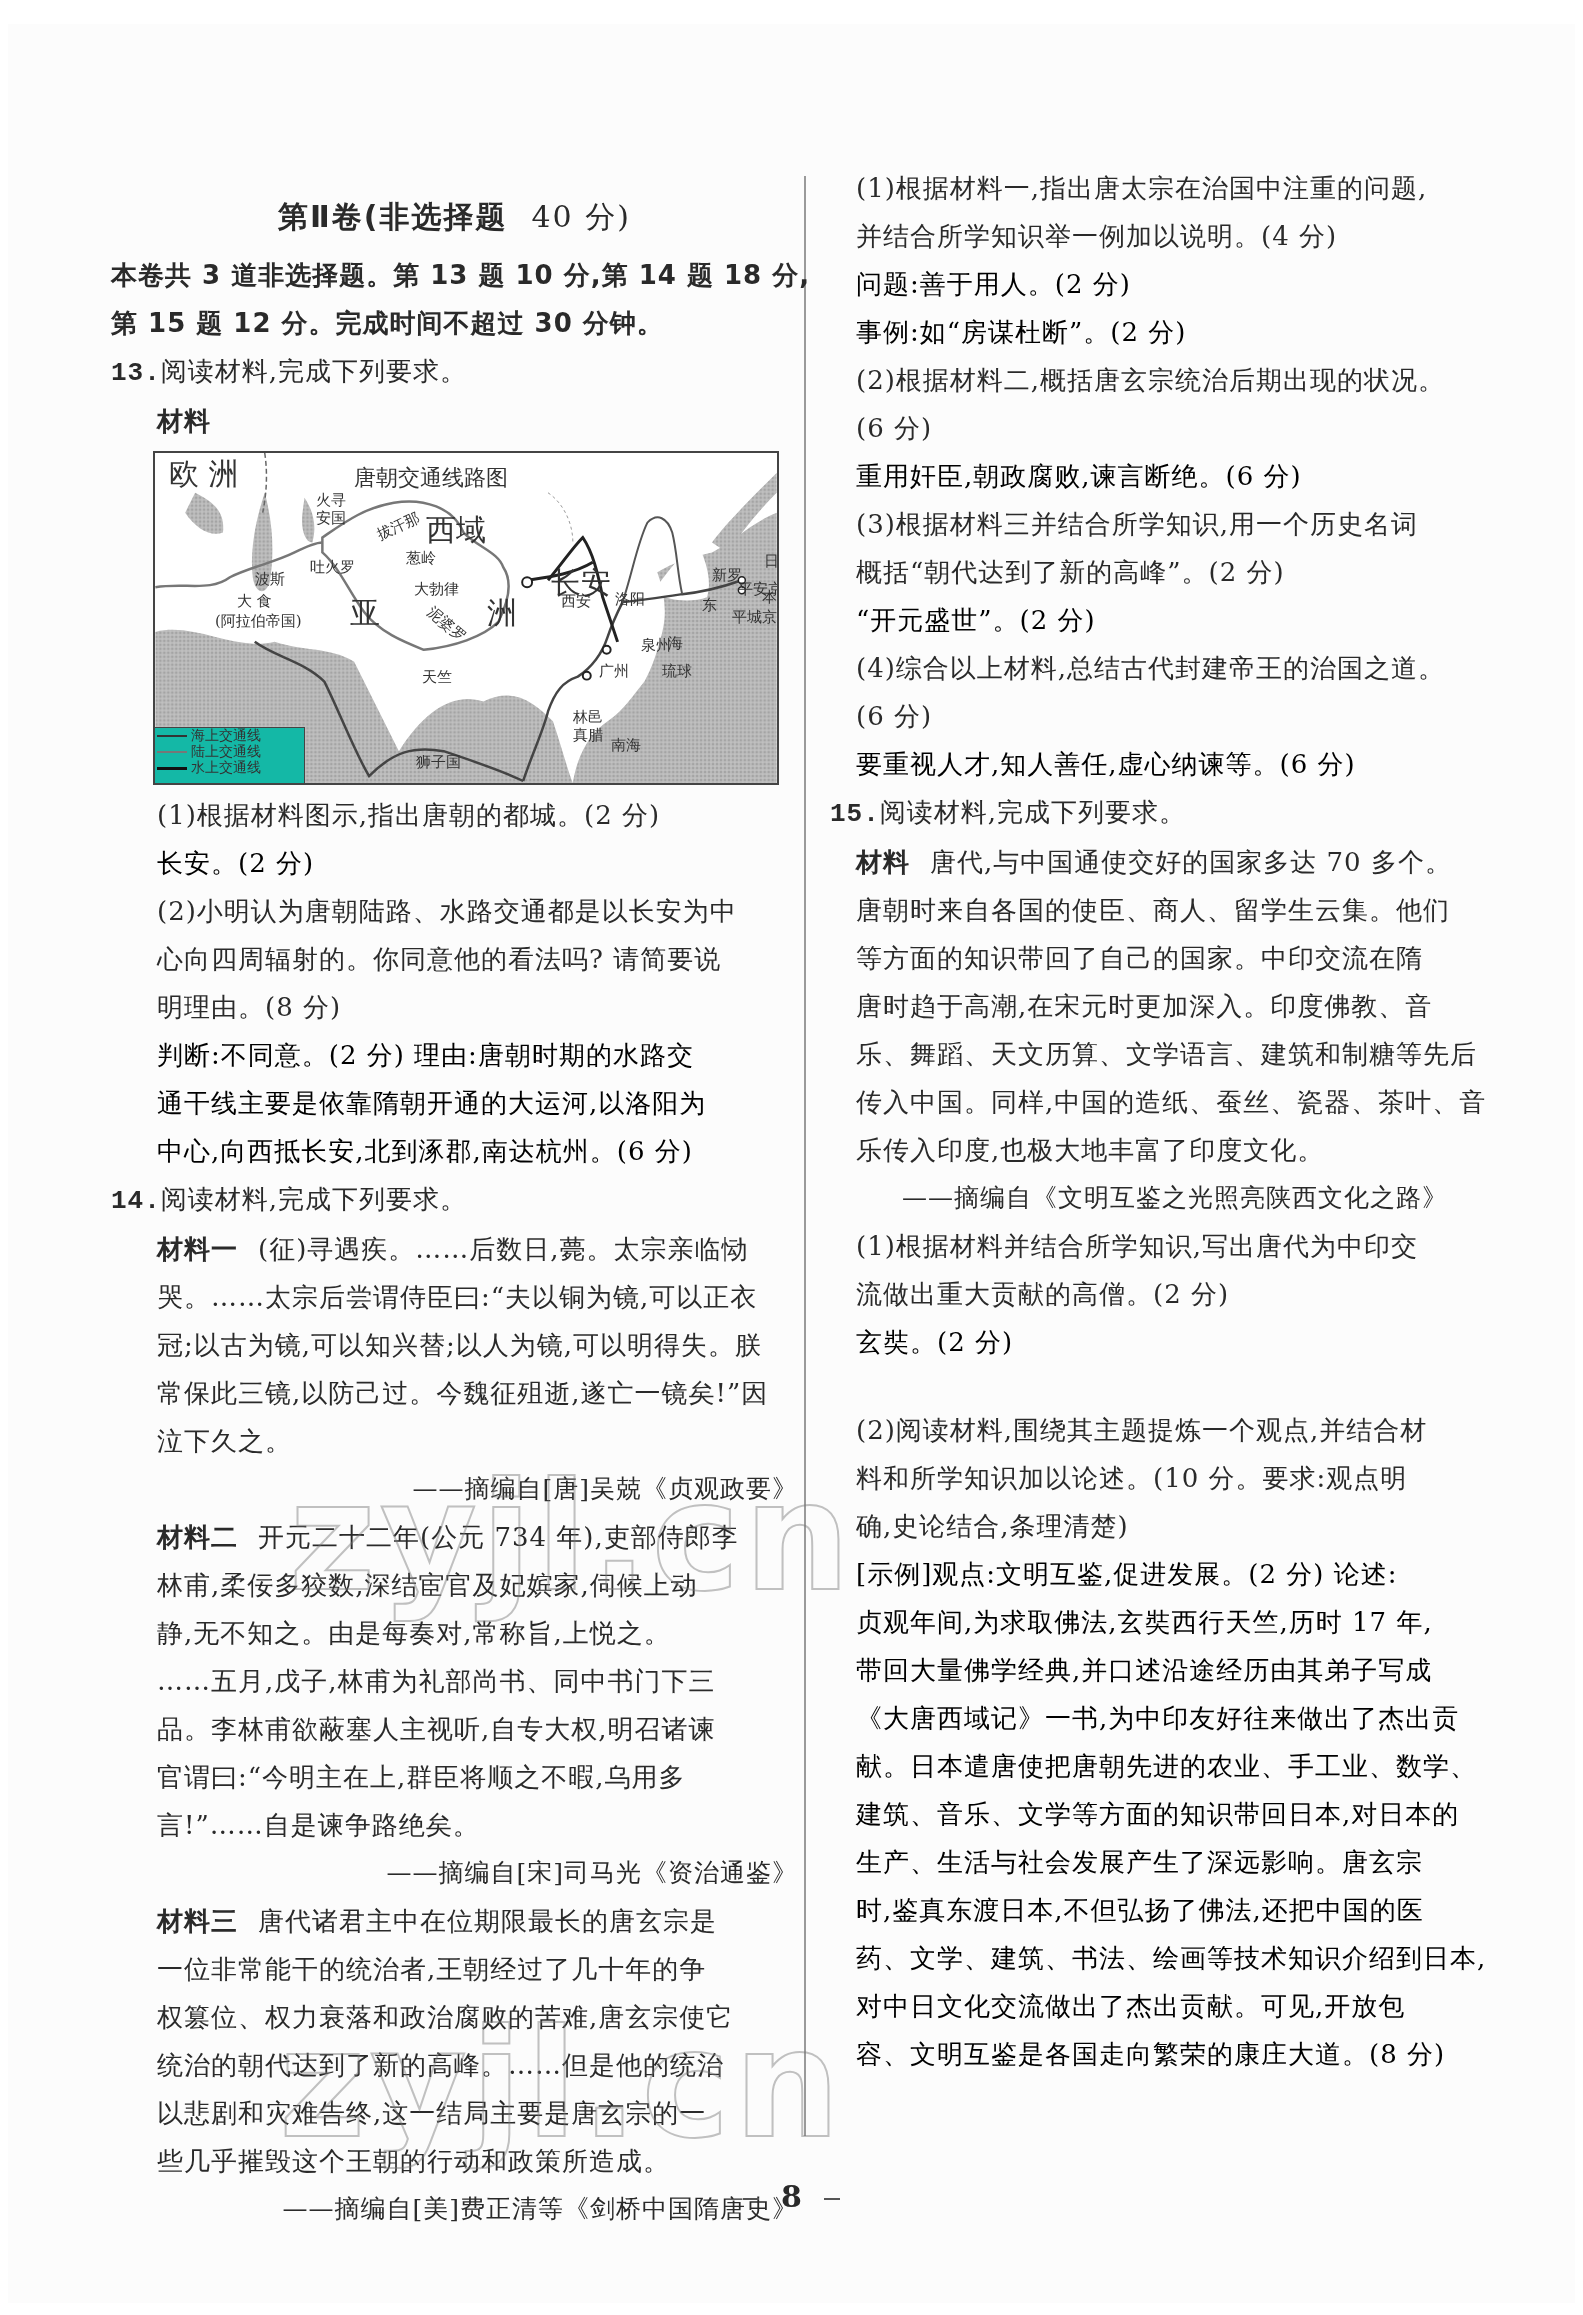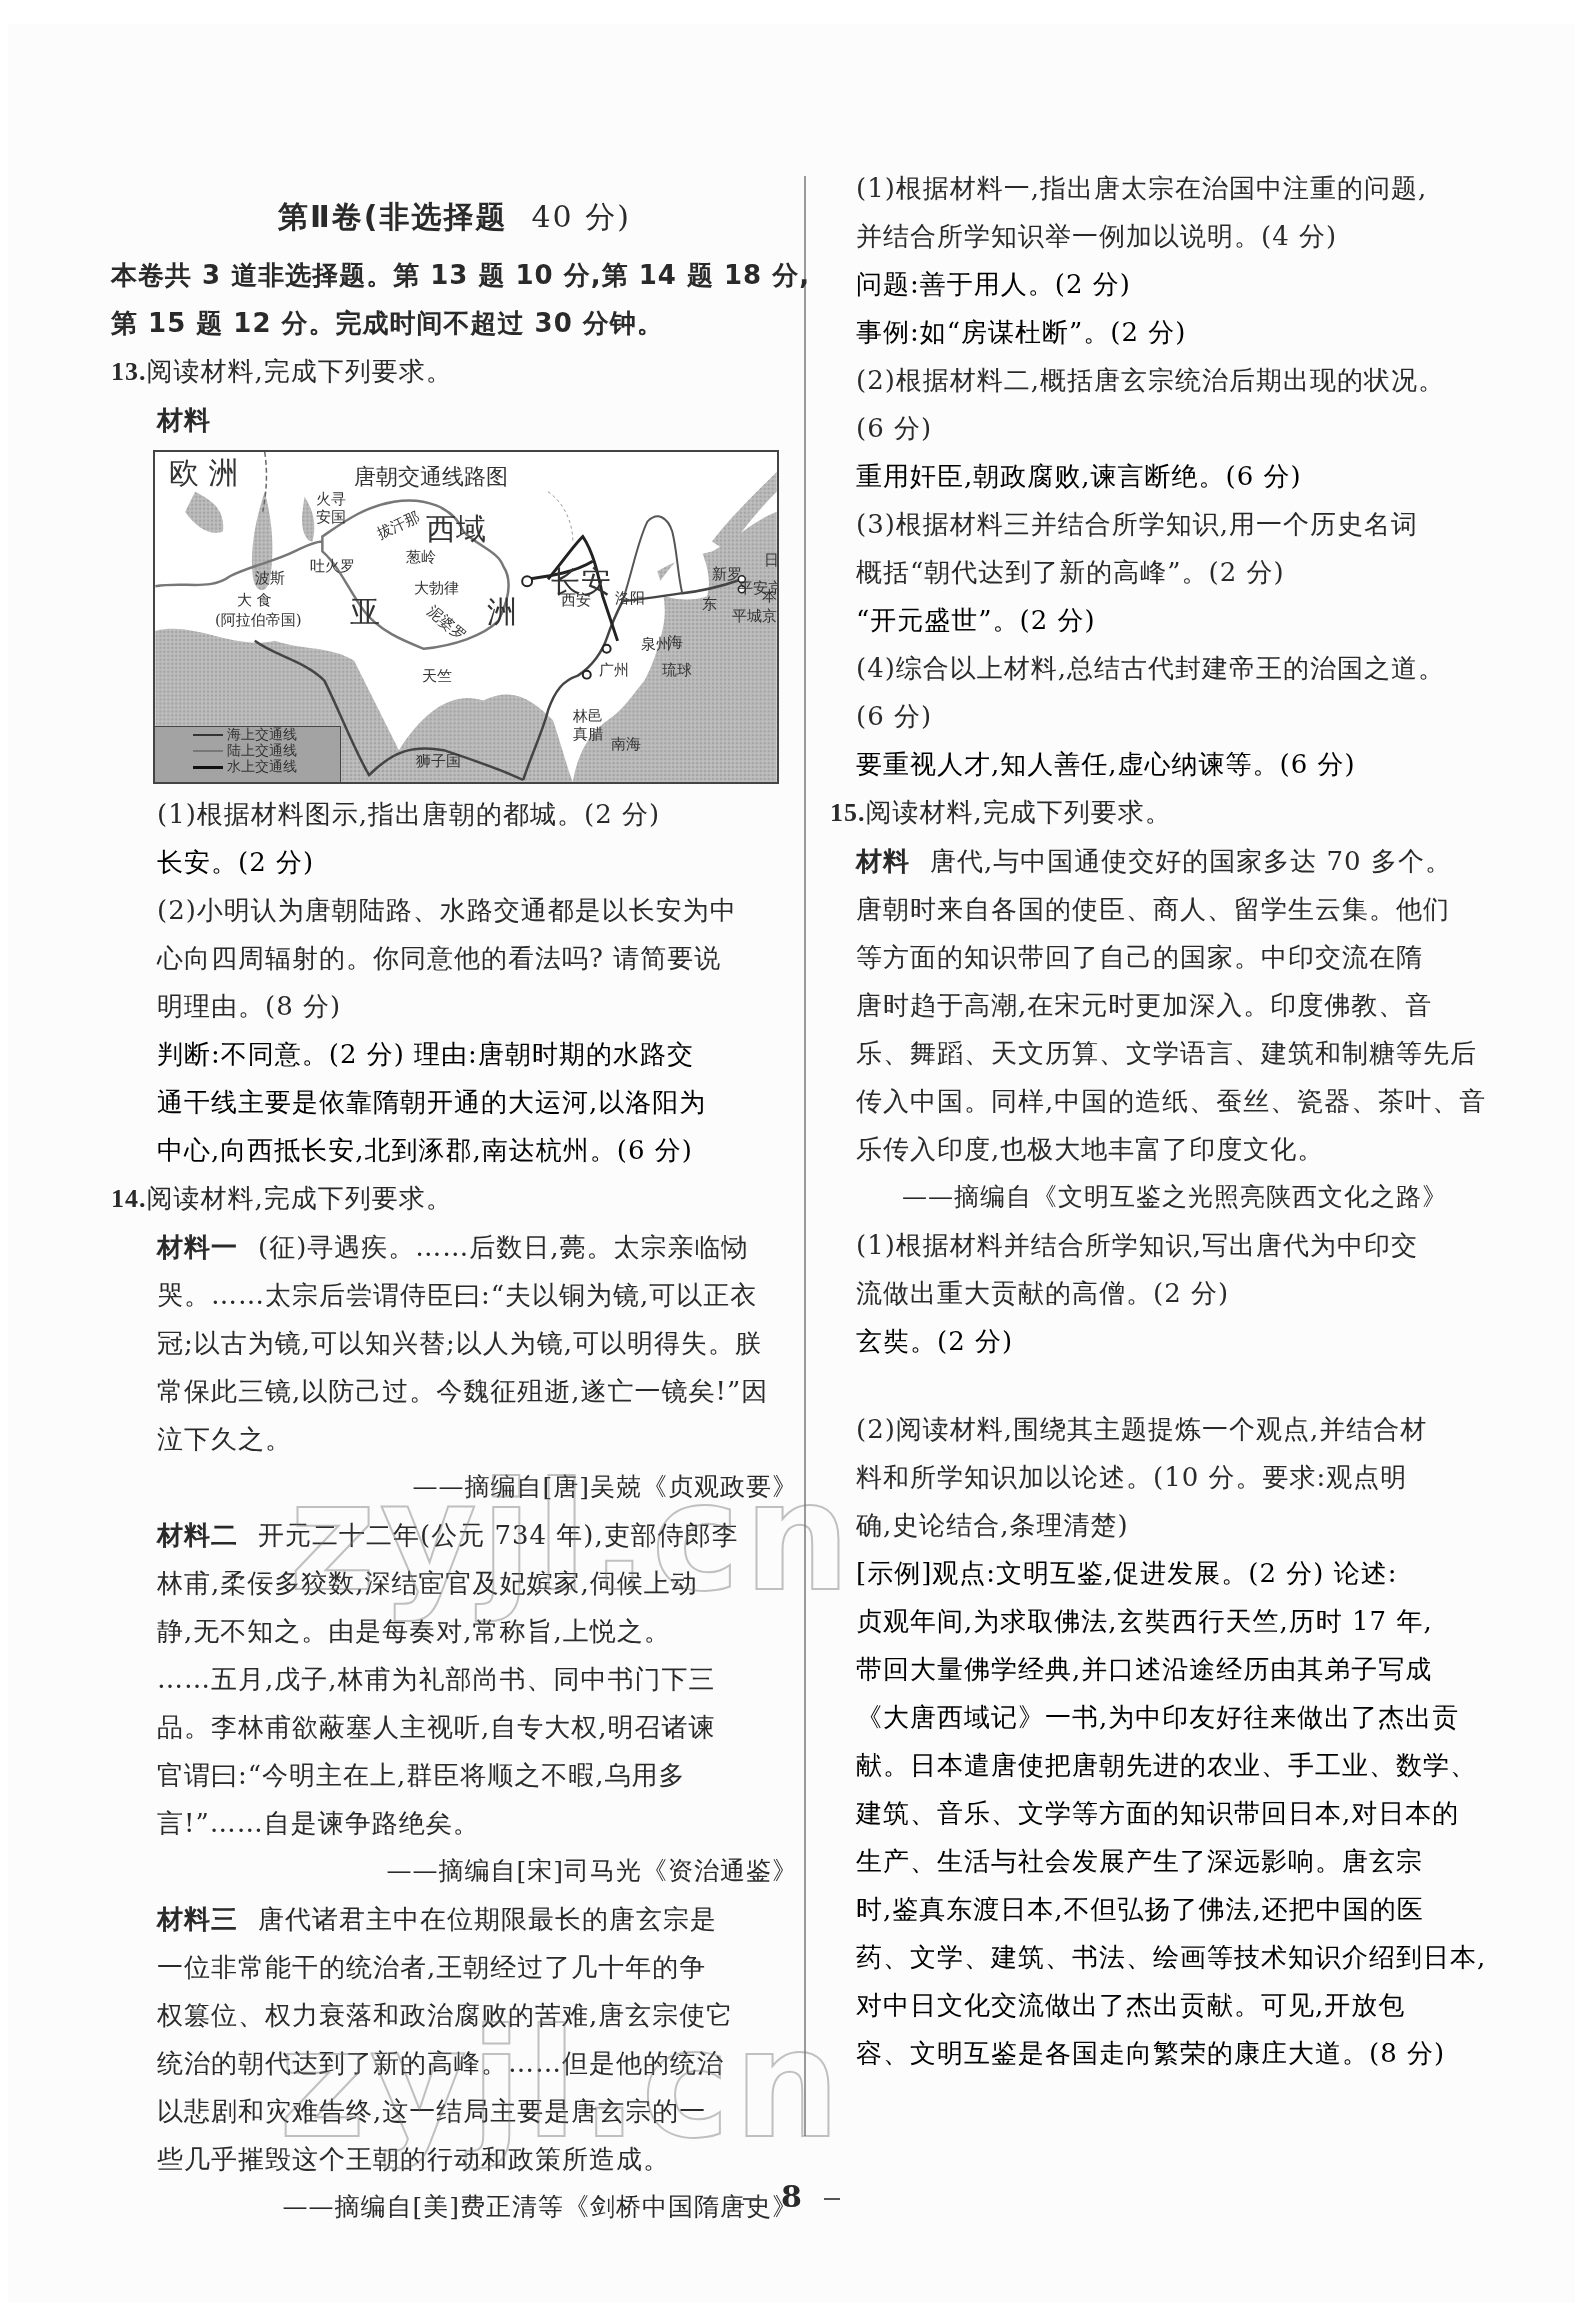--- a/index.html
+++ b/index.html
@@ -18,36 +18,36 @@
   }
   .line { font-size: 26px; line-height: 48px; white-space: nowrap; letter-spacing: 1px; }
   .indent { padding-left: 46px; }
   .ans { color: #000000; }
   .bold { font-weight: bold; font-family: "DejaVu Sans", "Liberation Sans", sans-serif; }
   .section-title {
     text-align: center; font-size: 30px; line-height: 56px; font-weight: bold;
     font-family: "DejaVu Sans", "Liberation Sans", sans-serif; letter-spacing: 2px; margin-bottom: 6px;
   }
   .section-title .pts { font-weight: normal; font-family: "DejaVu Serif", serif; margin-left: 24px; }
-  .qnum { font-weight: bold; font-family: Liberation Serif, serif; margin-top: 44px; }
+  .qnum { font-weight: bold; font-family: Liberation Mono, monospace; margin-top: 44px; }
   .mat-label { font-weight: bold; font-family: "DejaVu Sans", "Liberation Sans", sans-serif; margin-right: 20px; }
   .source { text-align: right; font-size: 25px; line-height: 48px; white-space: nowrap; letter-spacing: 1px; }
   .gap { height: 40px; }
   
   .map {
     position: relative; margin-left: 42px; width: 622px; height: 330px; border: 2px solid #444;
     background: #fff; overflow: hidden; margin-top: 6px; margin-bottom: 6px;
   }
   .map svg { position: absolute; left: 0; top: 0; }
   .map-label { position: absolute; font-size: 15px; color: #333; white-space: nowrap; line-height: 1; }
   .map-label.big { font-size: 30px; }
   .map-label.title { font-size: 22px; }
   .legend {
-    position: absolute; left: 0; bottom: 0; width: 149px; height: 55px; background: #a3a3a3;
-    border-top: 1.5px solid #444; border-right: 1.5px solid #444; padding-left: 36px;
+    position: absolute; left: 0; bottom: 0; width: 149px; height: 55px; background: #14b8a6;
+    border-top: 1.5px solid #444; border-right: 1.5px solid #444;
   }
   .legend-row { display: flex; align-items: center; height: 16px; font-size: 14px; color: #333; padding-left: 2px; }
   .legend-swatch { width: 30px; height: 0; border-top: 2px solid #333; margin-right: 4px; }
   .page-num {
     position: absolute; left: 0; width: 1583px; top: 2179px; text-align: center; font-size: 30px; font-weight: bold;
   }
   .page-num .dash { display: inline-block; width: 16px; height: 1.5px; background: #555; vertical-align: middle; margin: 0 22px; }
   .watermark {
     position: absolute; font-family: "DejaVu Sans", sans-serif; font-size: 149px; font-weight: bold;
     color: transparent; -webkit-text-stroke: 2px rgba(120,120,120,0.45); letter-spacing: 4px; line-height: 1;

